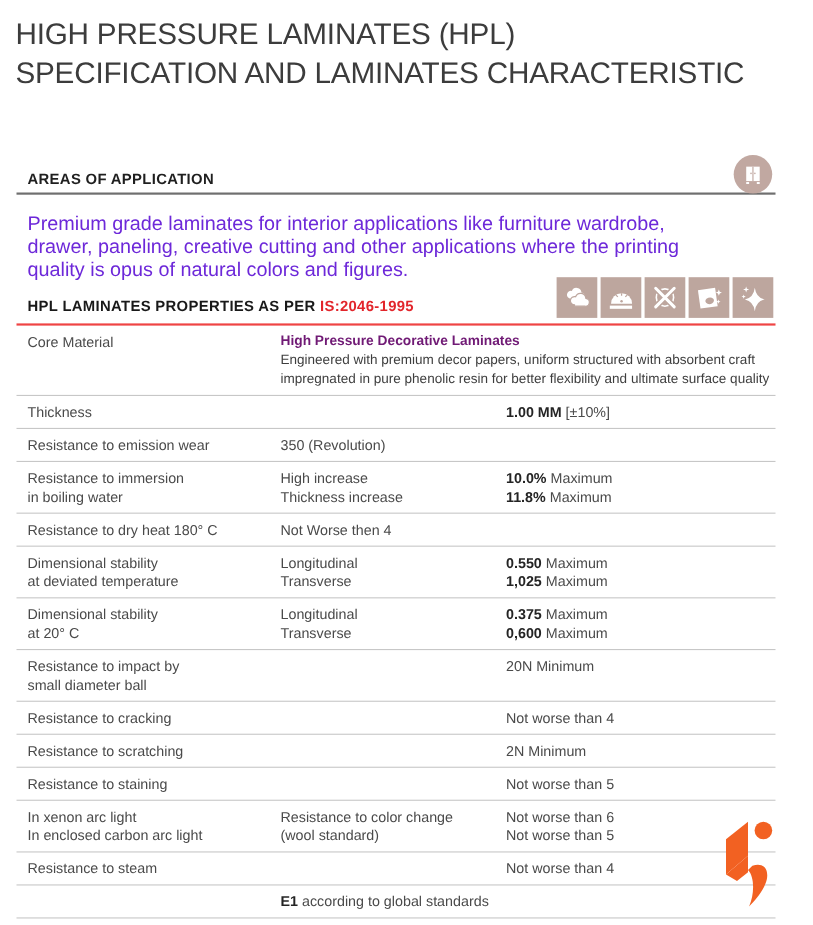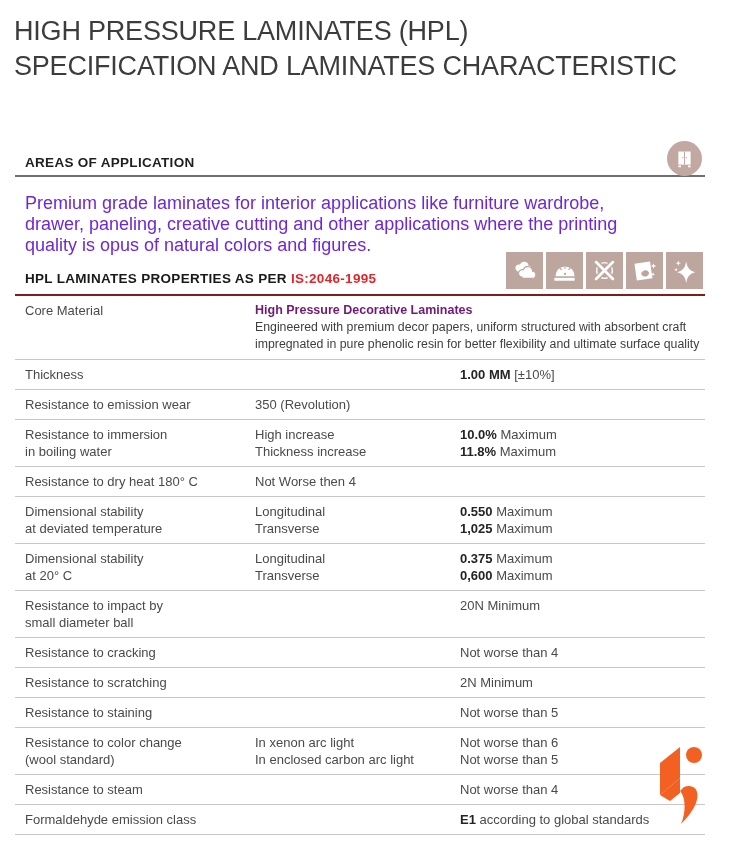--- a/index.html
+++ b/index.html
@@ -21,21 +21,21 @@
              display:flex;align-items:center;justify-content:center;}
 
   
   .props-head{position:absolute;left:25px;top:271px;font-size:13.5px;font-weight:700;
               color:#191919;letter-spacing:0.3px;}
   .icons-row{position:absolute;left:506px;top:252px;display:flex;gap:3px;}
   .sq{width:37px;height:37px;display:flex;align-items:center;justify-content:center;}
 
   
   .props-table{position:absolute;left:15px;top:294px;width:690px;
-               border-top:2px solid #7f1d1d;}
+               border-top:2px solid #ef4444;}
   .row{display:grid;grid-template-columns:230px 205px 1fr;padding:6px 0 6px 10px;
        border-bottom:1px solid #c7c7c7;font-size:13px;line-height:17px;color:#4a4a4a;}
   .row .line{display:block;}
   .c2-wide{grid-column:2 / 4;}
   .desc-title{font-weight:700;color:#701a75;font-size:12.5px;line-height:17px;}
   .desc-line{font-size:12.3px;line-height:17px;color:#3e3e3e;}
   .val-bold{font-weight:700;color:#242424;}
 
   
   .brand{position:absolute;left:653px;top:745px;z-index:5;}
@@ -231,45 +231,42 @@
         <div>
           <span class="line">Resistance to staining</span>
         </div>
         <div></div>
         <div>
           <span class="line">Not worse than 5</span>
         </div>
       </div>
       <div class="row">
         <div>
+          <span class="line">In xenon arc light</span>
+          <span class="line">In enclosed carbon arc light</span>
+        </div>
+        <div>
           <span class="line">Resistance to color change</span>
           <span class="line">(wool standard)</span>
         </div>
         <div>
-          <span class="line">In xenon arc light</span>
-          <span class="line">In enclosed carbon arc light</span>
-        </div>
-        <div>
           <span class="line">Not worse than 6</span>
           <span class="line">Not worse than 5</span>
         </div>
       </div>
       <div class="row">
         <div>
           <span class="line">Resistance to steam</span>
         </div>
         <div></div>
         <div>
           <span class="line">Not worse than 4</span>
         </div>
       </div>
       <div class="row">
-        <div>
-          <span class="line">Formaldehyde emission class</span>
-        </div>
         <div></div>
         <div>
           <span class="line"><span class="val-bold">E1</span>  according to global standards</span>
         </div>
       </div>
     </div>
 
   <div class="brand">
     <svg width="50" height="82" viewBox="0 0 50 82">
       <polygon points="7,18 27,2 27,33 7,50" fill="#f26122"></polygon>

